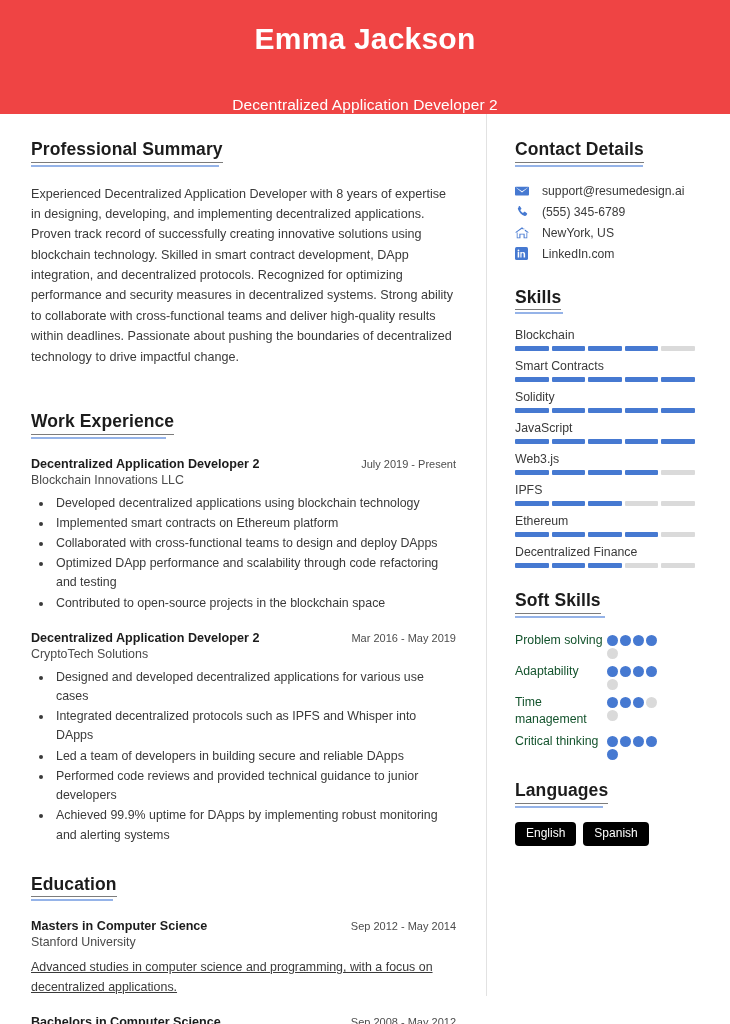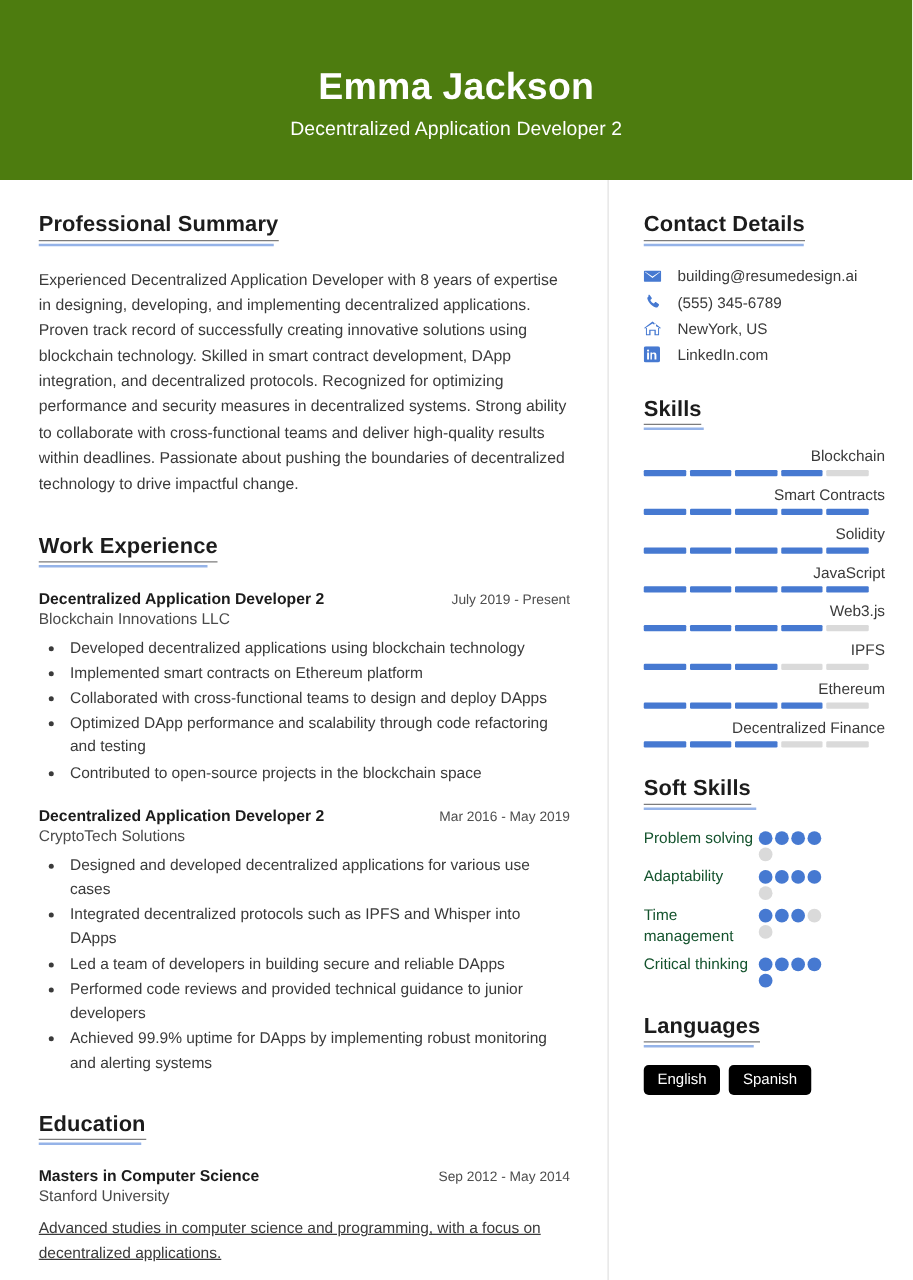--- a/index.html
+++ b/index.html
@@ -15,27 +15,27 @@
   .page {
     position: relative;
     width: 730px;
     height: 1024px;
     background: #ffffff;
     overflow: hidden;
   }
 
   
   .header {
-    background: #4d7c0f;
-    height: 144px;
+    background: #ef4444;
+    height: 114px;
     width: 100%;
     display: flex;
     flex-direction: column;
     align-items: center;
-    justify-content: center;
+    justify-content: space-between;
     padding-top: 22px;
   }
   .header-name {
     color: #ffffff;
     font-size: 30px;
     font-weight: bold;
     letter-spacing: 0.2px;
     line-height: 1.15;
   }
   .header-role {
@@ -134,21 +134,21 @@
     padding-left: 22px;
   }
   .bullets li {
     font-size: 12.4px;
     color: #3a3a3a;
     line-height: 1.55;
     margin-bottom: 1px;
     padding-left: 3px;
   }
 
-  .work-wrap { margin-top: 31px; }
+  .work-wrap { margin-top: 46px; }
   .edu-wrap  { margin-top: 31px; }
 
   
   .contact-list { margin-top: 17px; }
   .contact-row {
     display: flex;
     align-items: center;
     margin-bottom: 7px;
   }
   .contact-icon {
@@ -161,21 +161,21 @@
     margin-right: 9px;
   }
   .contact-icon svg { display: block; }
   .contact-text {
     font-size: 12.2px;
     color: #3a3a3a;
   }
 
   
   .skills-wrap { margin-top: 28px; }
-  .skills-list { margin-top: 14px; text-align: right; }
+  .skills-list { margin-top: 14px; }
   .skill-item { margin-bottom: 8px; }
   .skill-name {
     font-size: 12.3px;
     color: #3a3a3a;
     margin-bottom: 4px;
   }
   .skill-bar {
     display: flex;
     gap: 3px;
     width: 180px;
@@ -330,21 +330,21 @@
           <span class="sec-title">Contact Details</span>
           <div class="sec-underline"></div>
         </div>
         <div class="contact-list" id="contact-list">
             <div class="contact-row">
               <span class="contact-icon">
                 <svg width="14" height="14" viewBox="0 0 16 16" fill="currentColor">
                   <path d="M1 3h14a1 1 0 0 1 1 1v8a1 1 0 0 1-1 1H1a1 1 0 0 1-1-1V4a1 1 0 0 1 1-1zm7 5.2L1.3 3.9 1 4.1 8 9.6l7-5.5-.3-.2L8 8.2z"></path>
                 </svg>
               </span>
-              <span class="contact-text">building@resumedesign.ai</span>
+              <span class="contact-text">support@resumedesign.ai</span>
             </div>
             <div class="contact-row">
               <span class="contact-icon">
                 <svg width="14" height="14" viewBox="0 0 16 16" fill="currentColor">
                   <path d="M4.3 1.2c.4-.3 1-.2 1.3.2l1.6 2.2c.3.4.2 1-.2 1.3l-1 .8c.6 1.5 1.8 2.7 3.3 3.3l.8-1c.3-.4.9-.5 1.3-.2l2.2 1.6c.4.3.5.9.2 1.3l-1 1.3c-.4.5-1.1.7-1.7.5C7.6 11.5 4.5 8.4 3.3 4.6c-.2-.6 0-1.3.5-1.7l.5-.4z"></path>
                 </svg>
               </span>
               <span class="contact-text">(555) 345-6789</span>
             </div>
             <div class="contact-row">

